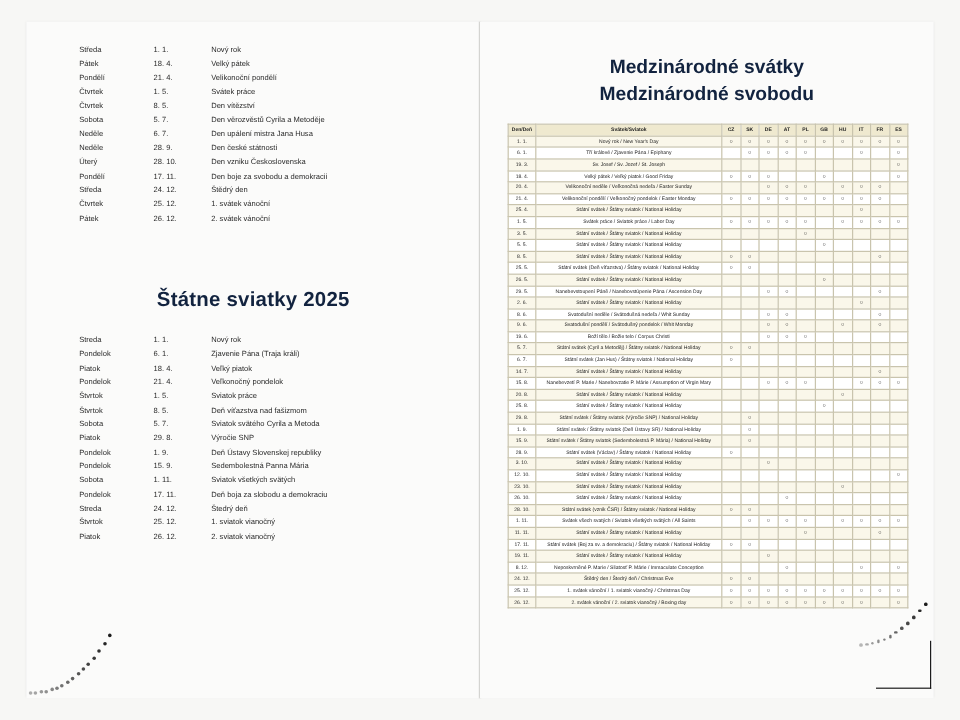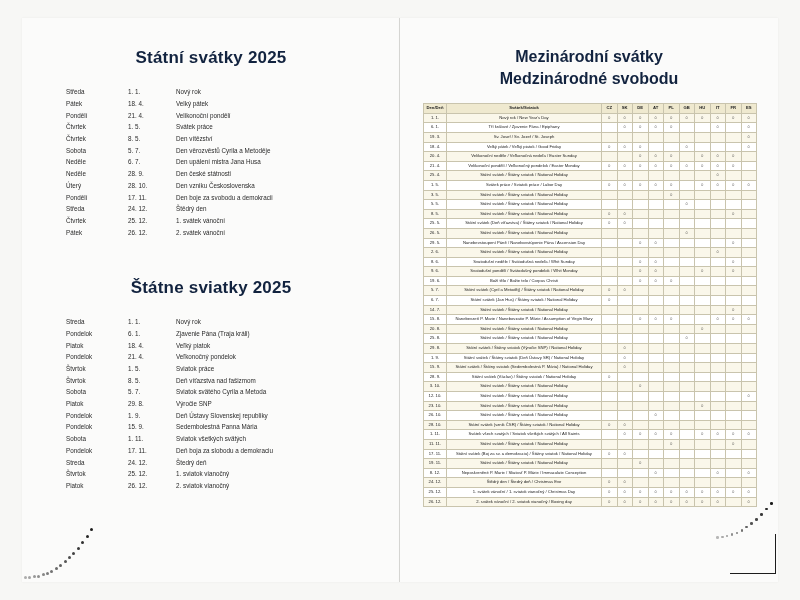--- a/index.html
+++ b/index.html
@@ -53,21 +53,21 @@
   .holiday-table td{
     padding:2.35px 0;
     vertical-align:top;
     white-space:nowrap;
   }
   .col-day{width:62px;}
   .col-date{width:48px;}
   .col-name{width:180px;}
 
   .block2{
-    margin-top:40px;
+    margin-top:52px;
   }
 
   
   .r-title{
     text-align:center;
     font-size:16px;
     font-weight:bold;
     color:#12233f;
     margin-top:28px;
     line-height:1.35;
@@ -132,21 +132,20 @@
   .dots-right span{
     position:absolute;width:2.6px;height:2.6px;border-radius:50%;background:#1c1c1c;
   }
 </style>
 </head>
 <body>
 
 <div class="page">
 
   <div class="left-page">
-    <div class="l-title">Státní svátky 2025</div>
     <table class="holiday-table">
       <tbody id="cz-body">
           <tr>
             <td class="col-day">Středa</td>
             <td class="col-date">1. 1.</td>
             <td class="col-name">Nový rok</td>
           </tr>
           <tr>
             <td class="col-day">Pátek</td>
             <td class="col-date">18. 4.</td>
@@ -291,21 +290,21 @@
             </tr>
           </tbody>
       </table>
     </div>
   </div>
 
   <div class="spine"></div>
 
   <div class="right-page">
     <div class="r-title">
-      <div>Mezinárodní svátky</div>
+      <div>Medzinárodné svátky</div>
       <div>Medzinárodné svobodu</div>
     </div>
     <div class="grid-wrap">
       <table class="grid">
         <thead>
             <tr id="grid-head">
               <th class="h-date">Den/Deň</th>
               <th class="h-name">Svátek/Sviatok</th>
               <th class="h-cc">CZ</th>
               <th class="h-cc">SK</th>

